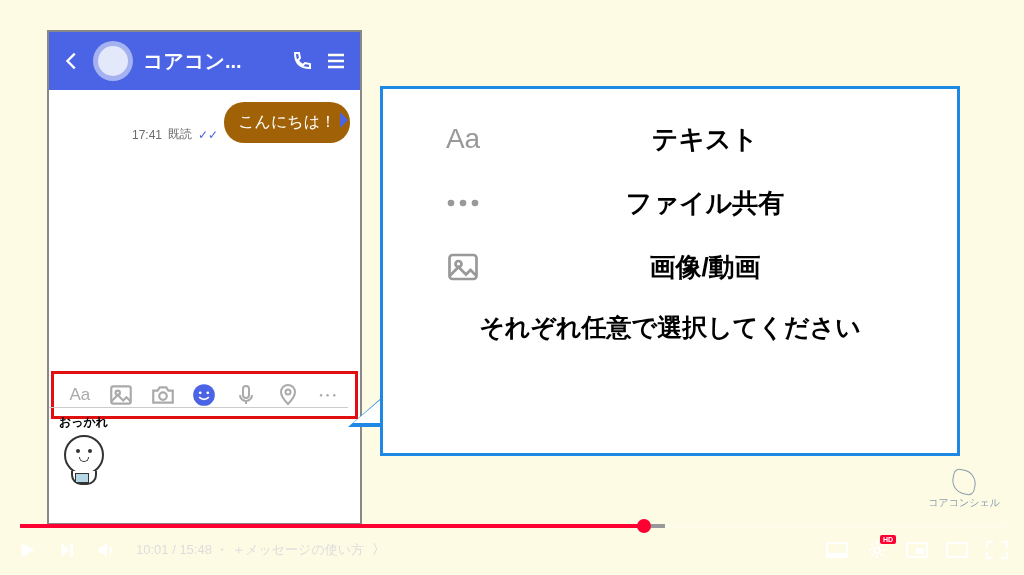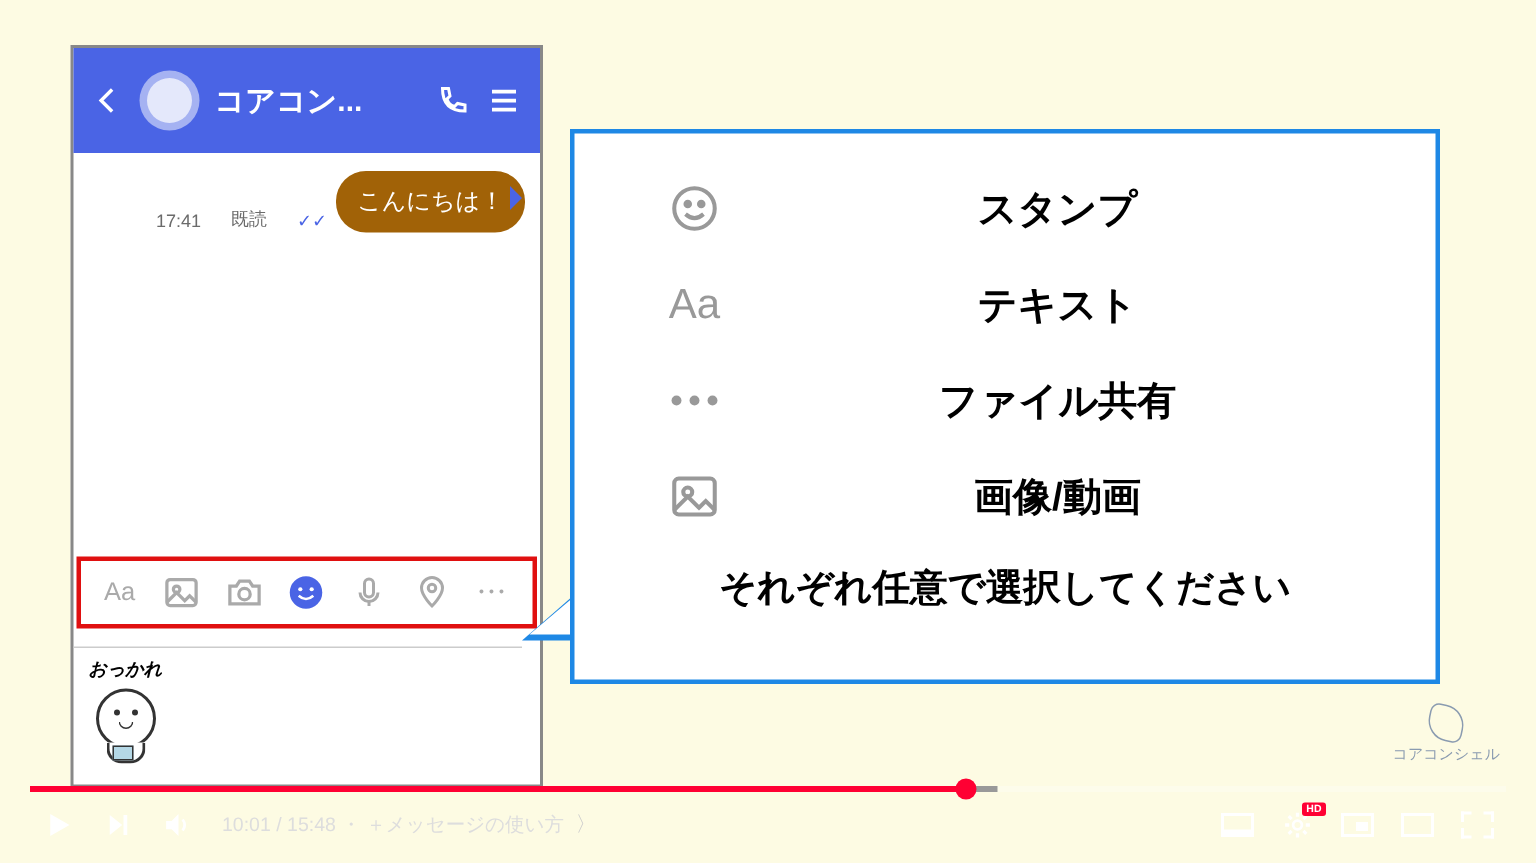--- a/index.html
+++ b/index.html
@@ -18,21 +18,21 @@
       top: 30px;
       width: 315px;
       height: 495px;
       background: #fff;
       border: 2px solid #888;
       display: flex;
       flex-direction: column;
     }
     .phone-header {
       background: #4a64e5;
-      height: 70px;
+      height: 58px;
       display: flex;
       align-items: center;
       padding: 0 12px;
       gap: 10px;
       color: #fff;
     }
     .back-arrow { width: 22px; height: 22px; }
     .avatar {
       width: 40px; height: 40px;
       border-radius: 50%;
@@ -44,21 +44,21 @@
       background: rgba(255,255,255,0.7);
       border-radius: 50%;
       position: relative;
     }
     .contact-name { font-size: 20px; font-weight: bold; flex: 1; }
     .hdr-icon { width: 24px; height: 24px; }
 
     .chat-area { flex: 1; padding: 12px 10px 0; position: relative; }
     .date-label { text-align: center; color: #555; font-size: 15px; margin-bottom: 12px; }
     .msg-row { display: flex; justify-content: flex-end; align-items: flex-end; gap: 6px; }
-    .msg-meta { font-size: 12px; color: #6b6b6b; display: flex; align-items: center; gap: 20px; }
+    .msg-meta { font-size: 12px; color: #6b6b6b; display: flex; align-items: center; gap: 6px; }
     .msg-check { color: #4a64e5; font-size: 12px; }
     .msg-bubble {
       background: #a16207;
       color: #fff;
       padding: 10px 14px;
       border-radius: 20px;
       font-size: 16px;
       position: relative;
     }
     .msg-bubble::after {
@@ -86,24 +86,23 @@
       justify-content: space-around;
       padding: 0 10px;
     }
     .tb-icon { width: 26px; height: 26px; color: #aaa; display: flex; align-items: center; justify-content: center; }
     .tb-icon.active { color: #4a64e5; }
     .tb-text { font-size: 17px; color: #aaa; font-family: sans-serif; }
 
     .sticker-area {
       position: absolute;
       bottom: 0; left: 0; right: 12px;
-      height: 92px;
+      height: 116px;
       border-top: 1px solid #ccc;
       padding: 6px 10px;
-      font-style: italic;
     }
     .sticker-caption { font-size: 12px; font-weight: bold; }
     .sticker-char {
       width: 50px; height: 50px;
       margin-top: 4px;
       position: relative;
     }
     .sticker-head {
       width: 40px; height: 40px;
       border: 2px solid #333;
@@ -225,21 +224,21 @@
       width: 14px; height: 14px;
       background: #ff0033; border-radius: 50%;
       left: calc(63.4% - 7px);
     }
     .controls {
       position: absolute;
       left: 0; right: 0; bottom: 5px;
       height: 40px;
       display: flex;
       align-items: center;
-      padding: 0 28px;
+      padding: 0 16px;
       color: #fff;
       gap: 18px;
     }
     .ctrl-btn { width: 22px; height: 22px; display: flex; align-items: center; justify-content: center; cursor: pointer; }
     .time-label { font-size: 13px; color: #ddd; }
     .chapter-chevron { font-size: 14px; color: #ccc; margin-left: 4px; }
     .spacer { flex: 1; }
     .hd-badge {
       position: absolute;
       top: -4px; right: -8px;
@@ -351,31 +350,20 @@
         <div class="sticker-body"></div>
         <div class="sticker-hold"></div>
       </div>
     </div>
   </div>
 </div>
 
 <div class="callout-pointer"></div>
 <div class="callout">
   <div class="legend-row">
-    <div class="legend-icon">
-      <svg viewBox="0 0 24 24" width="36" height="36" fill="none" stroke="currentColor" stroke-width="1.8">
-          <circle cx="12" cy="12" r="9"></circle>
-          <circle cx="9" cy="10" r="1" fill="currentColor"></circle>
-          <circle cx="15" cy="10" r="1" fill="currentColor"></circle>
-          <path d="M8 14.5 Q12 18 16 14.5"></path>
-        </svg>
-    </div>
-    <div class="legend-labels"><span class="legend-label">スタンプ</span></div>
-  </div>
-  <div class="legend-row">
     <div class="legend-icon legend-aa">Aa</div>
     <div class="legend-labels"><span class="legend-label">テキスト</span></div>
   </div>
   <div class="legend-row">
     <div class="legend-icon">
       <svg viewBox="0 0 24 12" width="36" height="18">
           <circle cx="4" cy="6" r="2.2" fill="currentColor"></circle>
           <circle cx="12" cy="6" r="2.2" fill="currentColor"></circle>
           <circle cx="20" cy="6" r="2.2" fill="currentColor"></circle>
         </svg>

